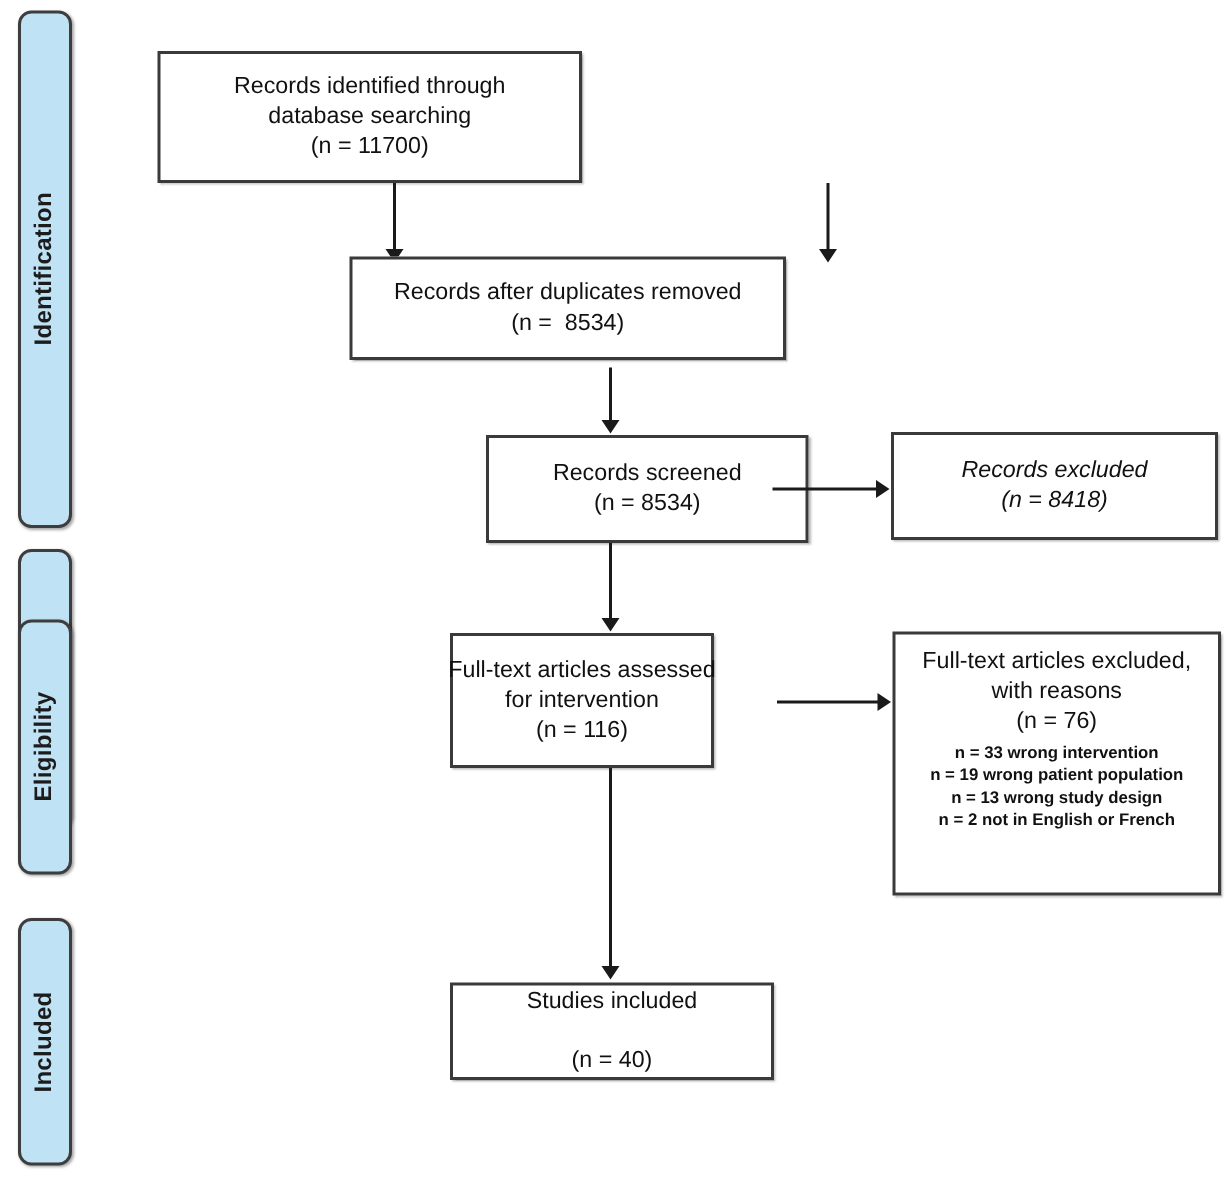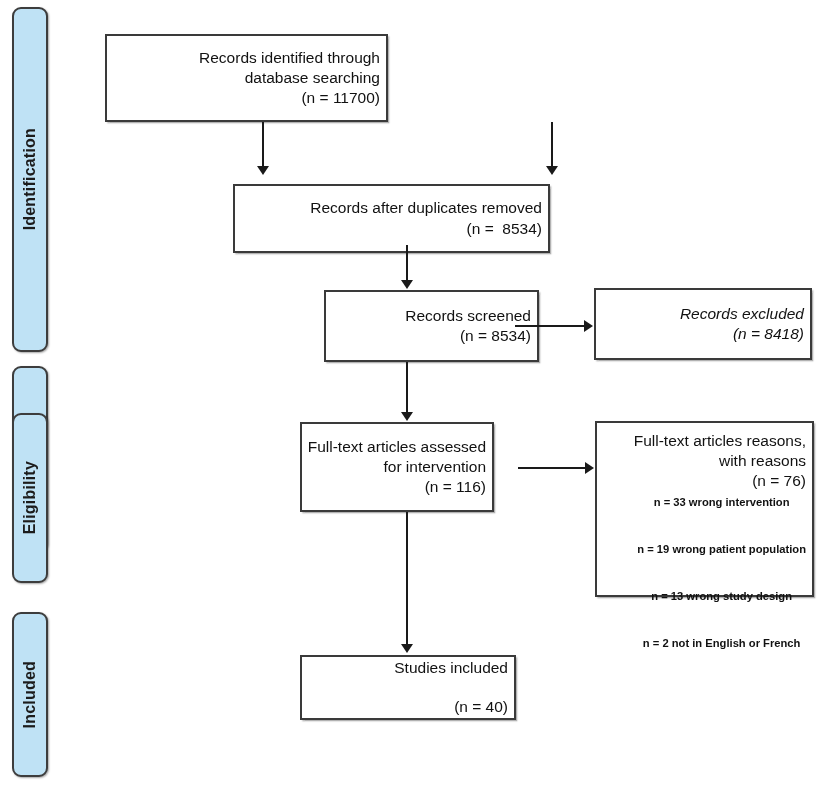--- a/index.html
+++ b/index.html
@@ -44,21 +44,21 @@
   }
 
   
   .flow-box {
     position: absolute;
     background: #ffffff;
     border: 2px solid #3a3a3a;
     box-sizing: border-box;
     display: flex;
     flex-direction: column;
-    align-items: flex-end;
+    align-items: center;
     justify-content: center;
     text-align: center;
     padding: 19px 6px;
     box-shadow: 1.5px 1.5px 1.5px rgba(0,0,0,0.30);
   }
   .flow-box .line {
     font-size: 15.5px;
     line-height: 1.30;
     white-space: pre;
     color: #111111;
@@ -72,21 +72,20 @@
     line-height: 1.32;
     white-space: pre;
     font-weight: bold;
     color: #111111;
   }
   .reasons-block {
     margin-top: 4px;
     display: flex;
     flex-direction: column;
     align-items: center;
-    gap: 32px;
   }
 
   
   .connector {
     position: absolute;
     background: #1a1a1a;
   }
   .v-line { width: 2px; }
   .h-line { height: 2px; }
 
@@ -134,21 +133,21 @@
     <div class="line">(n = 11700)</div>
   </div>
 
 
   <div class="connector v-line" style="left:262px; top:122px; height:45px;"></div>
   <div class="arrow-down" style="left:257px; top:166px;"></div>
 
   <div class="connector v-line" style="left:551px; top:122px; height:45px;"></div>
   <div class="arrow-down" style="left:546px; top:166px;"></div>
 
-  <div class="flow-box" style="left:233px; top:184px; width:317px; height:69px;">
+  <div class="flow-box" style="left:233px; top:171px; width:291px; height:69px;">
     <div class="line">Records after duplicates removed</div>
     <div class="line">(n =  8534)</div>
   </div>
 
   <div class="connector v-line" style="left:406px; top:245px; height:36px;"></div>
   <div class="arrow-down" style="left:401px; top:280px;"></div>
 
   <div class="flow-box" style="left:300px; top:290px; width:215px; height:72px;margin-left:24px;">
     <div class="line">Records screened</div>
     <div class="line">(n = 8534)</div>
@@ -158,31 +157,31 @@
   <div class="arrow-right" style="left:584px; top:320px;"></div>
 
   <div class="flow-box" style="left:594px; top:288px; width:218px; height:72px;font-style:italic;">
     <div class="line">Records excluded</div>
     <div class="line">(n = 8418)</div>
   </div>
 
   <div class="connector v-line" style="left:406px; top:362px; width:2px; height:51px;"></div>
   <div class="arrow-down" style="left:401px; top:412px;"></div>
 
-  <div class="flow-box" style="left:300px; top:422px; width:194px; height:90px;">
+  <div class="flow-box" style="left:300px; top:422px; width:176px; height:90px;">
     <div class="line">Full-text articles assessed</div>
     <div class="line">for intervention</div>
     <div class="line">(n = 116)</div>
   </div>
 
   <div class="connector h-line" style="left:518px; top:467px; width:68px;"></div>
   <div class="arrow-right" style="left:585px; top:462px;"></div>
 
   <div class="flow-box small-top" style="left:595px; top:421px; width:219px; height:176px;">
-    <div class="line">Full-text articles reasons,</div>
+    <div class="line">Full-text articles excluded,</div>
     <div class="line">with reasons</div>
     <div class="line">(n = 76)</div>
     <div class="reasons-block">
       <div class="sub-line">n = 33 wrong intervention</div>
       <div class="sub-line">n = 19 wrong patient population</div>
       <div class="sub-line">n = 13 wrong study design</div>
       <div class="sub-line">n = 2 not in English or French</div>
     </div>
   </div>
 

